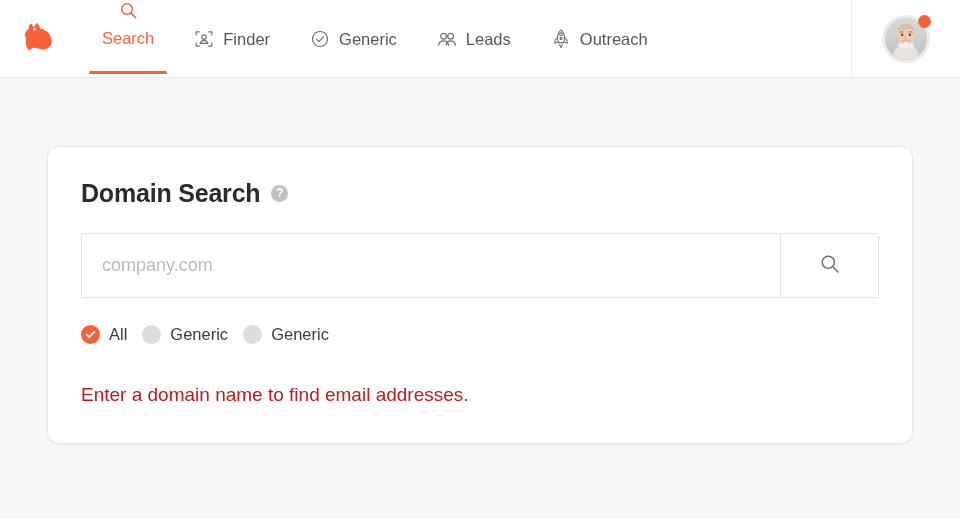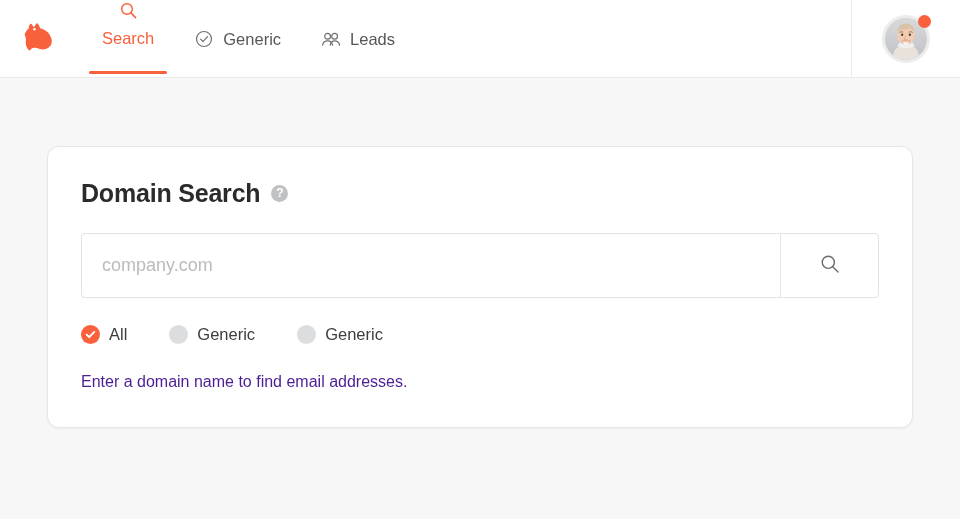--- a/index.html
+++ b/index.html
@@ -199,22 +199,22 @@
     align-items: center;
     justify-content: center;
     cursor: pointer;
     color: #6a6c6e;
   }
 
   
   .radio-row {
     display: flex;
     align-items: flex-start;
-    gap: 42px;
-    margin-bottom: 28px;
+    gap: 15px;
+    margin-bottom: 40px;
   }
 
   .radio {
     display: flex;
     align-items: center;
     gap: 9px;
     cursor: pointer;
     font-size: 16.5px;
     color: #3d3d3d;
   }
@@ -228,22 +228,22 @@
     align-items: center;
     justify-content: center;
     flex: 0 0 19px;
   }
 
   .radio.is-selected .radio-mark { background: #f9603c; }
   .radio-mark svg { display: none; }
   .radio.is-selected .radio-mark svg { display: block; }
 
   .hint {
-    font-size: 16px;
-    color: #4c1d95;
+    font-size: 19px;
+    color: #b91c1c;
     line-height: 1.2;
   }
 </style>
 </head>
 <body>
 
 <header class="topbar">
 
   <div class="brand">
     <span>
@@ -260,20 +260,30 @@
     <a class="nav-item is-active">
       <span class="nav-icon">
         <svg width="17" height="17" viewBox="0 0 17 17" fill="none" stroke="currentColor" stroke-width="1.5">
           <circle cx="7" cy="7" r="5.3"></circle>
           <line x1="10.9" y1="10.9" x2="15.6" y2="15.6" stroke-linecap="round"></line>
         </svg>
       </span>
       <span class="nav-label">Search</span>
     </a>
 
+    <a class="nav-item">
+      <span class="nav-icon">
+        <svg width="18" height="18" viewBox="0 0 18 18" fill="none" stroke="currentColor" stroke-width="1.2" stroke-linecap="round">
+          <path d="M1.2 5V1.8h3.1M13.7 1.8h3.1V5M16.8 13v3.2h-3.1M4.3 16.2H1.2V13"></path>
+          <circle cx="9" cy="7.1" r="2.3"></circle>
+          <path d="M5.2 13.4c.5-2 2-3.1 3.8-3.1s3.3 1.1 3.8 3.1z"></path>
+        </svg>
+      </span>
+      <span class="nav-label">Finder</span>
+    </a>
 
     <a class="nav-item">
       <span class="nav-icon">
         <svg width="18" height="18" viewBox="0 0 18 18" fill="none" stroke="currentColor" stroke-width="1.2">
           <circle cx="9" cy="9" r="7.5"></circle>
           <path d="M5.6 9.1l2.4 2.5 4.5-4.9" stroke-linecap="round" stroke-linejoin="round"></path>
         </svg>
       </span>
       <span class="nav-label">Generic</span>
     </a>
@@ -284,20 +294,32 @@
         <svg width="20" height="16" viewBox="0 0 20 16" fill="none" stroke="currentColor" stroke-width="1.2">
           <circle cx="6.6" cy="5.3" r="2.9"></circle>
           <circle cx="13.6" cy="5.3" r="2.9"></circle>
           <path d="M1.6 14.2c.4-2.7 2.4-4.3 5-4.3s4.6 1.6 5 4.3" stroke-linecap="round"></path>
           <path d="M9.2 14.2c.4-2.7 2-4.3 4.4-4.3 2.5 0 4.5 1.6 4.9 4.3" stroke-linecap="round"></path>
         </svg>
       </span>
       <span class="nav-label">Leads</span>
     </a>
 
+    <a class="nav-item">
+      <span class="nav-icon">
+        <svg width="16" height="19" viewBox="0 0 16 19" fill="none" stroke="currentColor" stroke-width="1.1">
+          <path d="M8 .9c2.3 2.1 3.5 4.9 3.5 8.1 0 1.6-.3 3.1-.9 4.6H5.4c-.6-1.5-.9-3-.9-4.6C4.5 5.8 5.7 3 8 .9z"></path>
+          <circle cx="8" cy="5.3" r="1.4"></circle>
+          <circle cx="8" cy="9.4" r="1"></circle>
+          <path d="M4.5 8.6L2 11.2v3.2l2.6-1.6M11.5 8.6l2.5 2.6v3.2l-2.6-1.6" stroke-linejoin="round"></path>
+          <path d="M6.6 15.2c.3 1.5.8 2.6 1.4 3.3.6-.7 1.1-1.8 1.4-3.3" stroke-linejoin="round"></path>
+        </svg>
+      </span>
+      <span class="nav-label">Outreach</span>
+    </a>
 
   </nav>
 
   <div class="account">
     <div class="avatar-wrap">
       <div class="avatar">
         <svg viewBox="0 0 48 48">
           <defs>
             <clipPath id="avclip">
                 <circle cx="24" cy="24" r="24"></circle>

